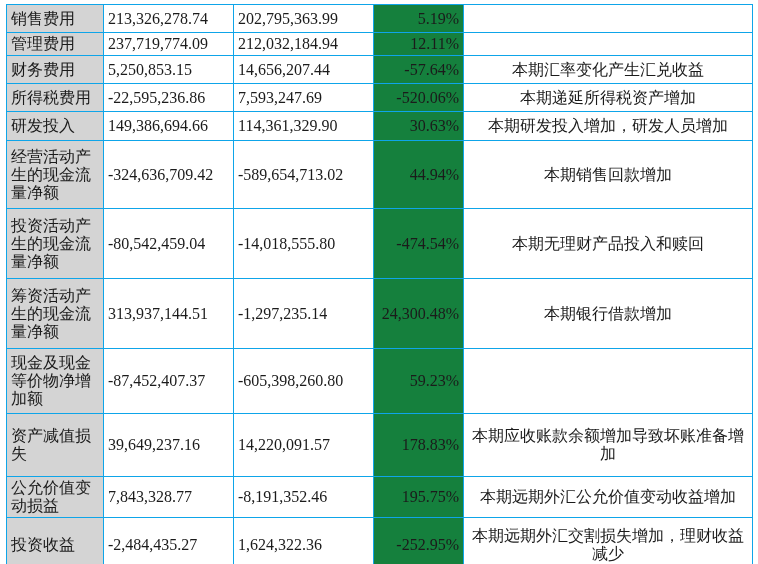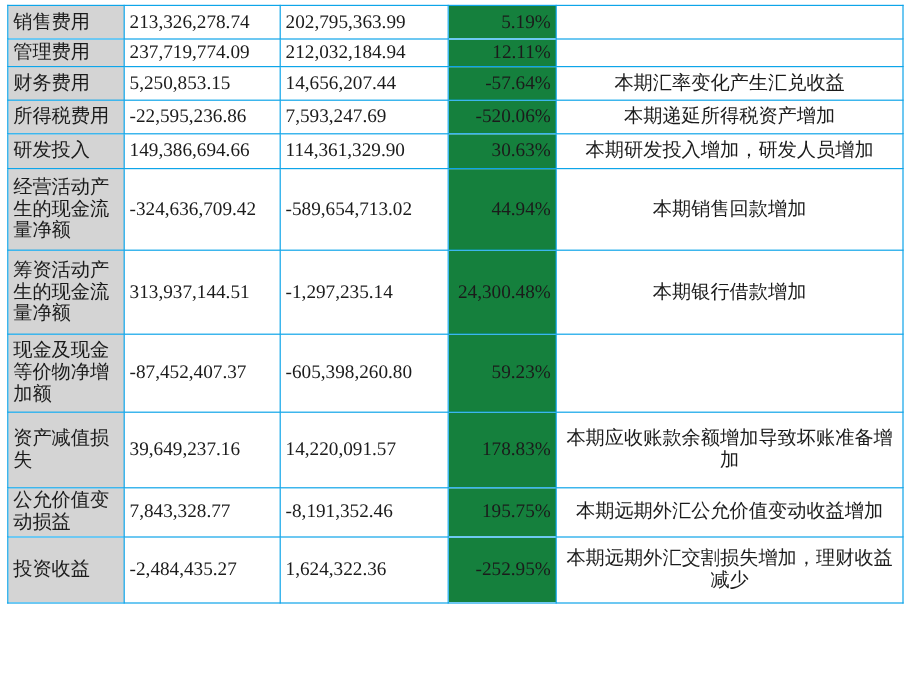--- a/index.html
+++ b/index.html
@@ -110,20 +110,27 @@
           <td class="cell-remark">本期研发投入增加，研发人员增加</td>
         </tr>
         <tr style="height: 68px;">
           <td class="cell-label">经营活动产生的现金流量净额</td>
           <td class="cell-num">-324,636,709.42</td>
           <td class="cell-num">-589,654,713.02</td>
           <td class="cell-pct">44.94%</td>
           <td class="cell-remark">本期销售回款增加</td>
         </tr>
         <tr style="height: 70px;">
+          <td class="cell-label">投资活动产生的现金流量净额</td>
+          <td class="cell-num">-80,542,459.04</td>
+          <td class="cell-num">-14,018,555.80</td>
+          <td class="cell-pct">-474.54%</td>
+          <td class="cell-remark">本期无理财产品投入和赎回</td>
+        </tr>
+        <tr style="height: 70px;">
           <td class="cell-label">筹资活动产生的现金流量净额</td>
           <td class="cell-num">313,937,144.51</td>
           <td class="cell-num">-1,297,235.14</td>
           <td class="cell-pct">24,300.48%</td>
           <td class="cell-remark">本期银行借款增加</td>
         </tr>
         <tr style="height: 65px; margin-top: 36px;">
           <td class="cell-label">现金及现金等价物净增加额</td>
           <td class="cell-num">-87,452,407.37</td>
           <td class="cell-num">-605,398,260.80</td>

